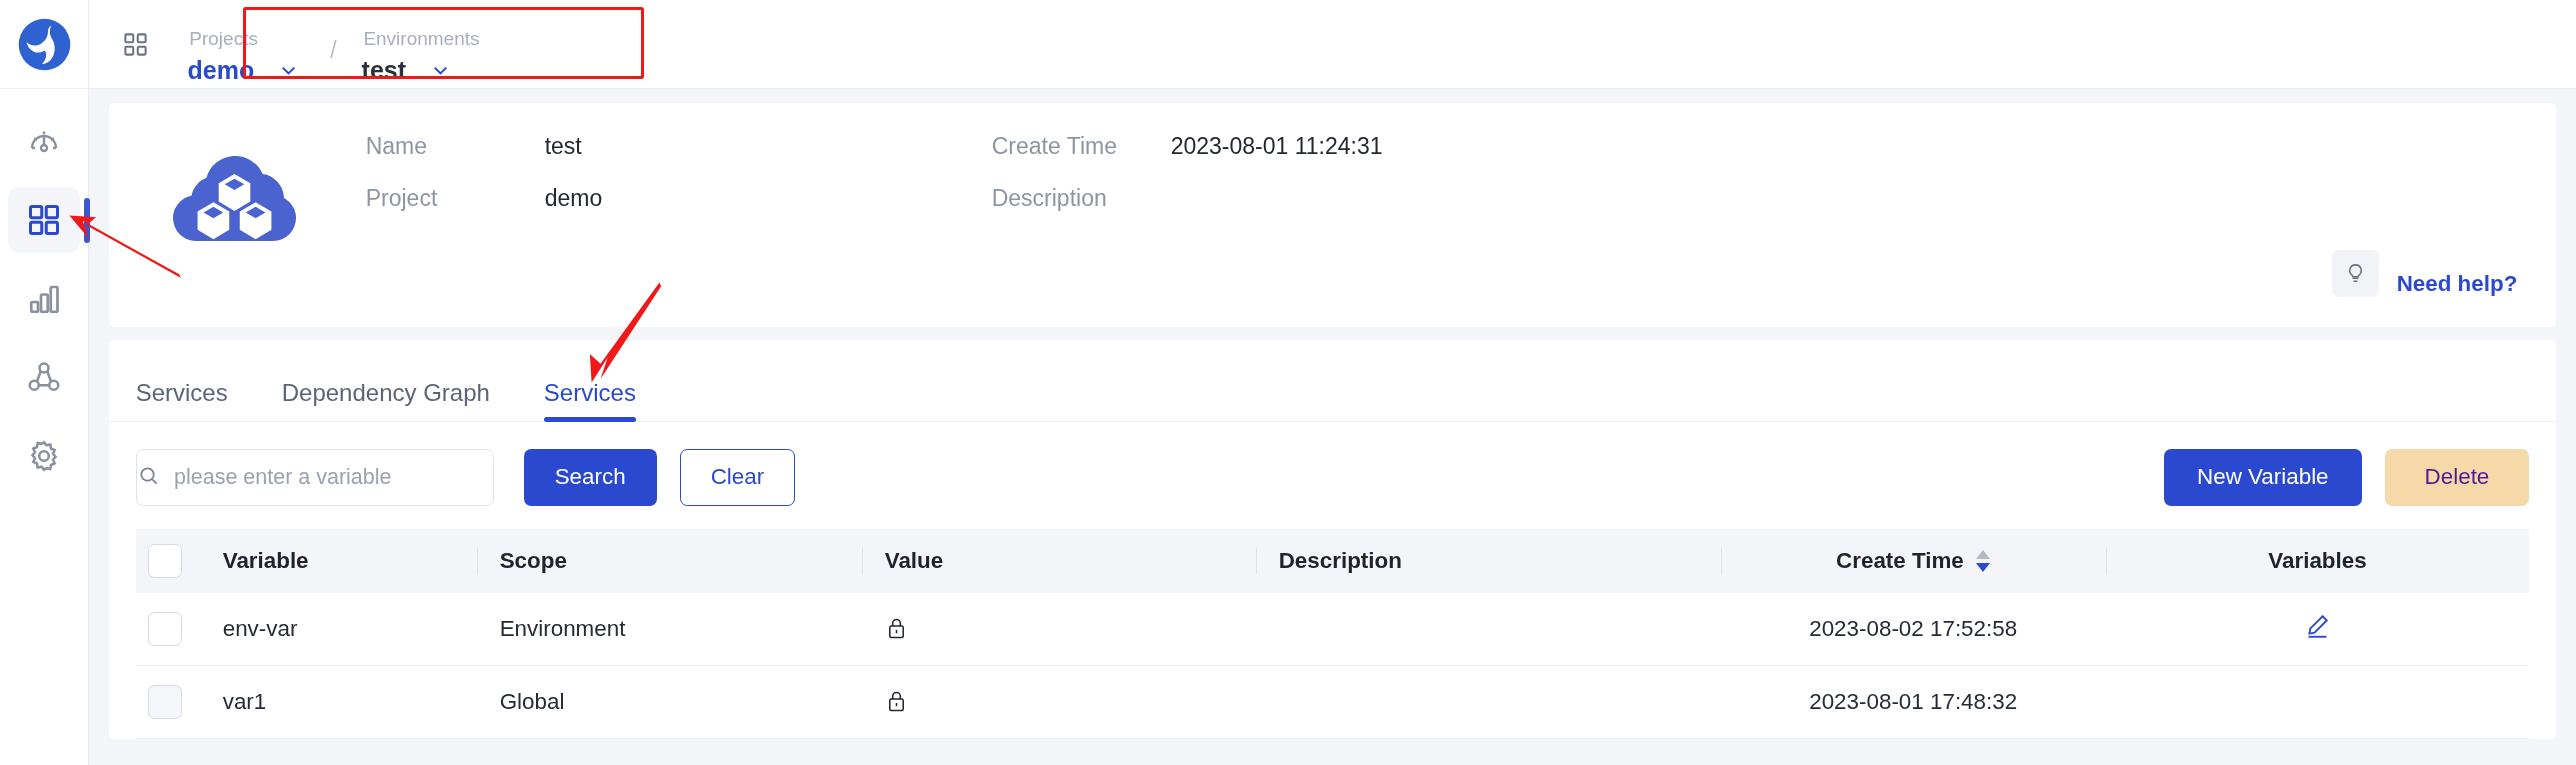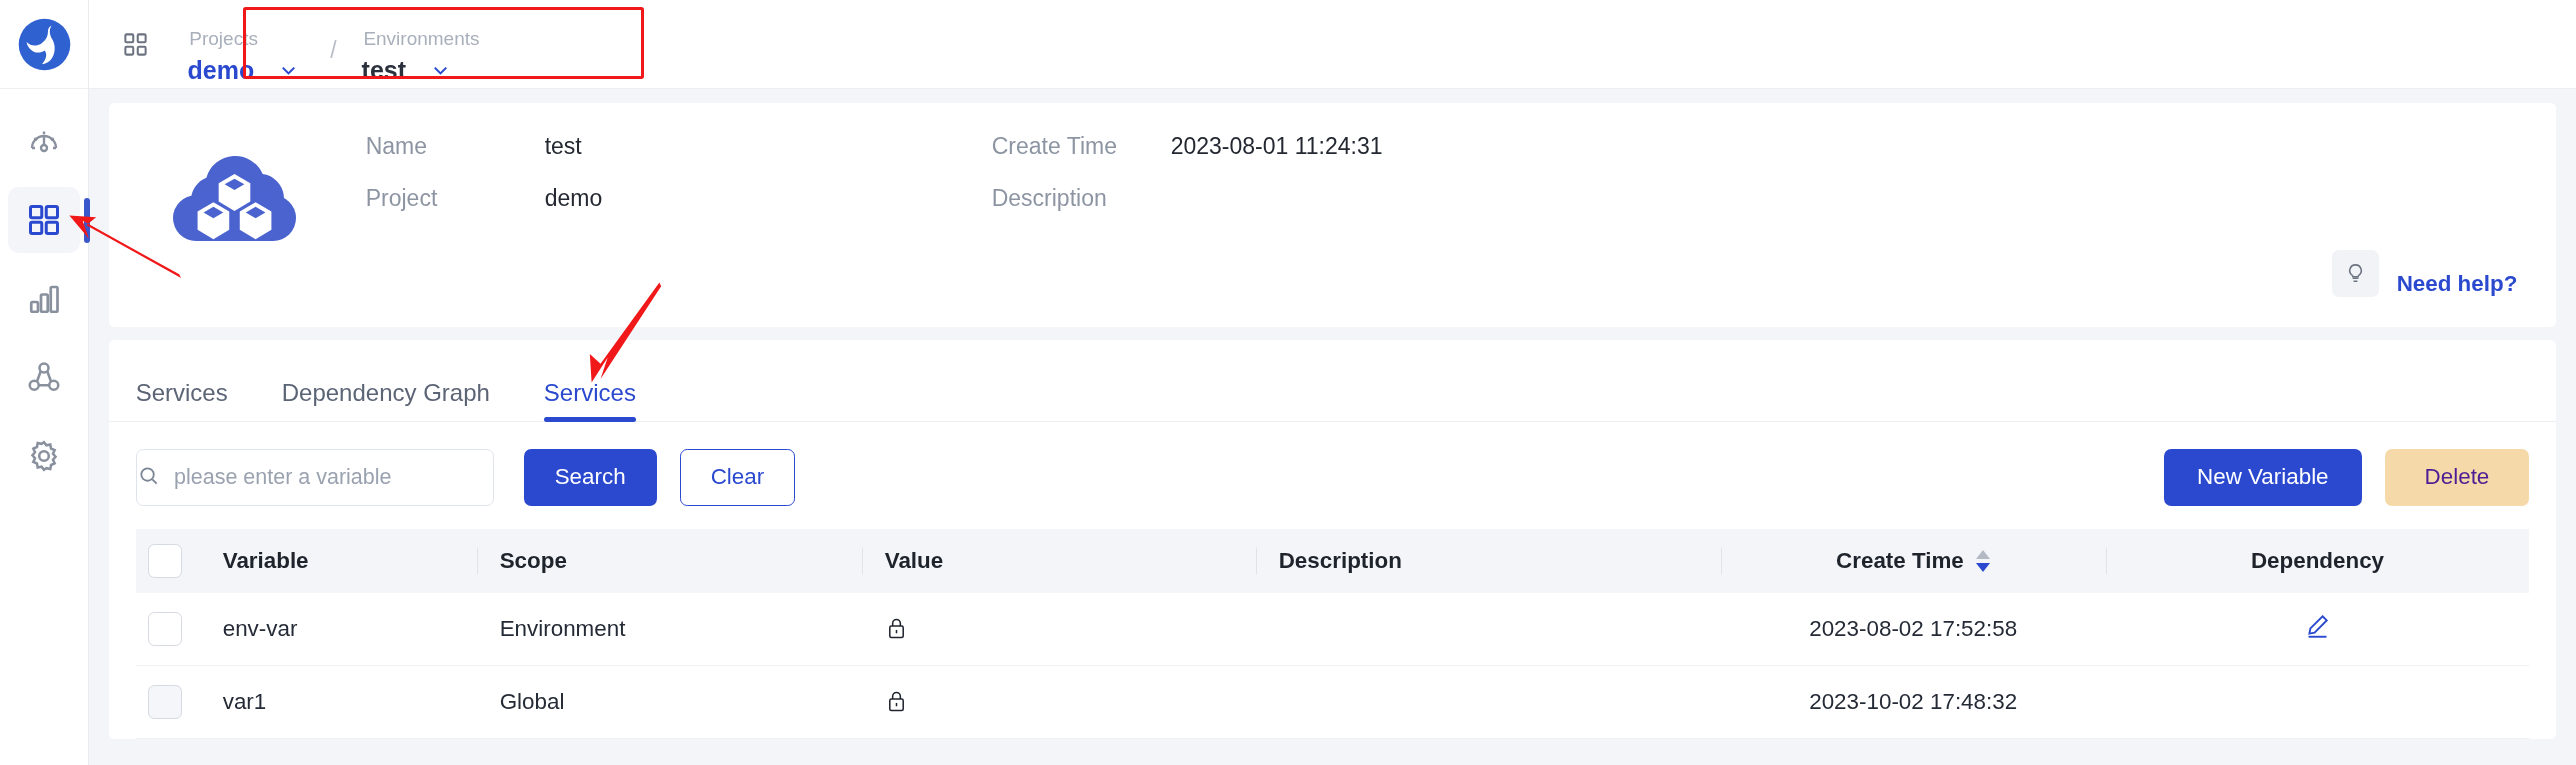--- a/index.html
+++ b/index.html
@@ -369,21 +369,21 @@
             <div class="tcell c-scope">Scope</div>
             <div class="tcell c-value">Value</div>
             <div class="tcell c-desc">Description</div>
             <div class="tcell c-time">
               <span>Create Time</span>
               <span class="sort-icons">
                 <span class="sort-up"></span>
                 <span class="sort-down"></span>
               </span>
             </div>
-            <div class="tcell c-op">Dependency</div>
+            <div class="tcell c-op">Variables</div>
           </div>
 
           <div class="trow tbody-row">
             <div class="tcell c-check">
               <span class="checkbox"></span>
             </div>
             <div class="tcell c-var">env-var</div>
             <div class="tcell c-scope">Environment</div>
             <div class="tcell c-value">
               <span class="lock-icon">
@@ -415,21 +415,21 @@
             <div class="tcell c-value">
               <span class="lock-icon">
                 <svg width="23" height="25" viewBox="0 0 24 26" fill="none" stroke="#1f242e" stroke-width="1.6">
                   <rect x="5" y="10.5" width="14" height="12" rx="1.6"></rect>
                   <path d="M8 10.5V7.5a4 4 0 0 1 8 0v3"></path>
                   <path d="M12 14.5v3.5"></path>
                 </svg>
               </span>
             </div>
             <div class="tcell c-desc"></div>
-            <div class="tcell c-time">2023-10-02 17:48:32</div>
+            <div class="tcell c-time">2023-08-01 17:48:32</div>
             <div class="tcell c-op"></div>
           </div>
 
         </div>
       </div>
 
     </div>
   </div>
 
   <svg class="arrow" id="arrow-sidebar" width="134" height="72" viewBox="0 0 150 80">

